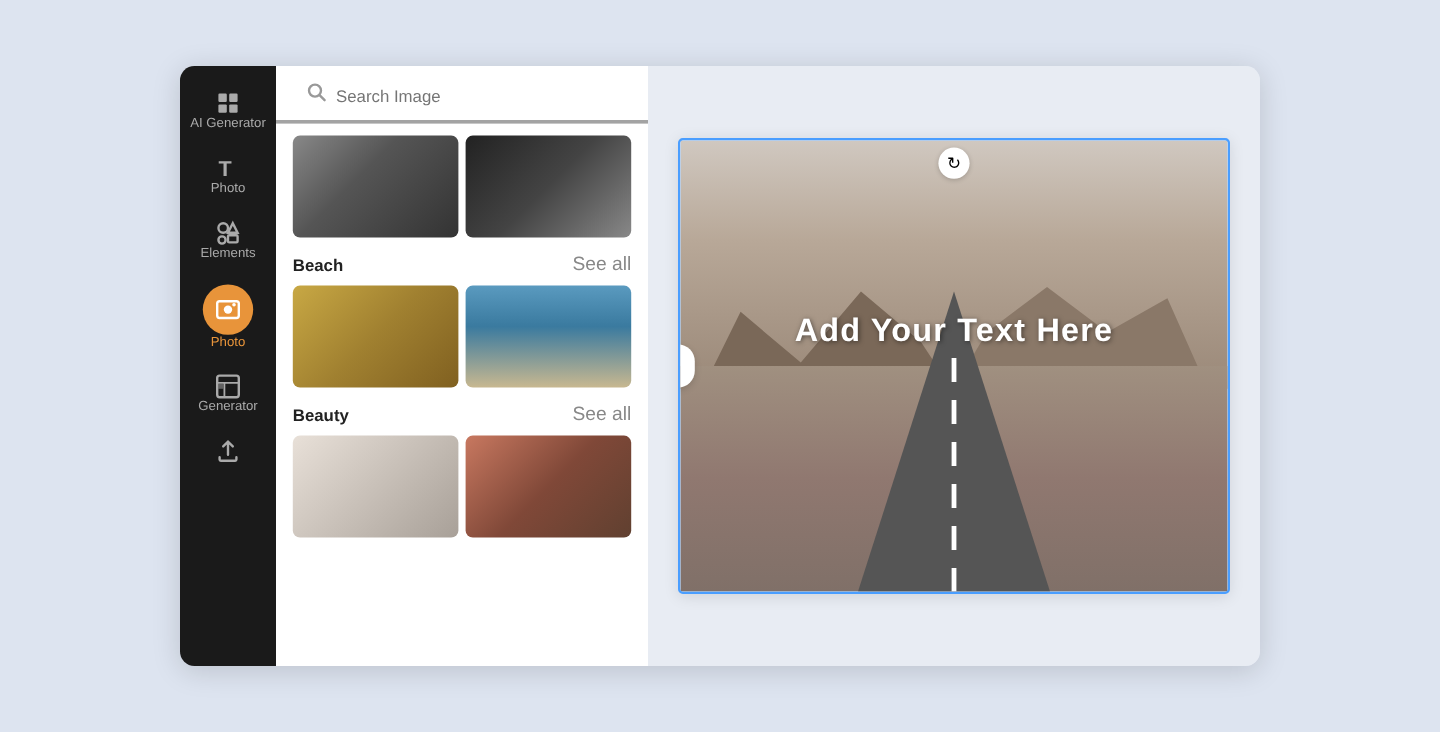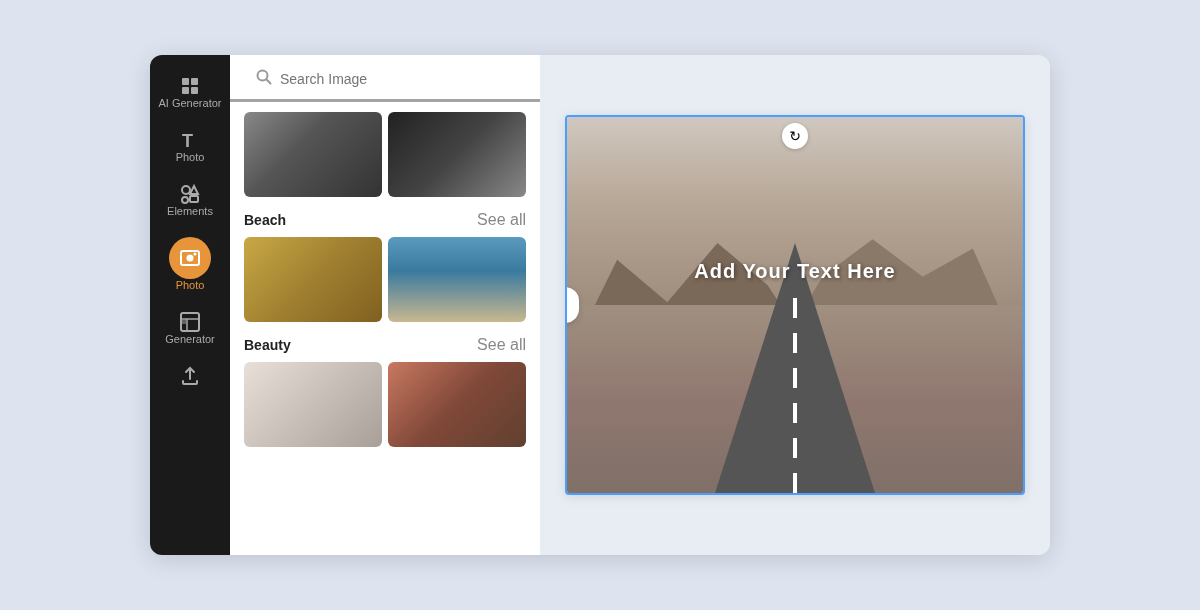--- a/index.html
+++ b/index.html
@@ -213,21 +213,21 @@
         transparent 20px, transparent 35px
       );
     }
     
     .canvas-text-overlay {
       position: absolute;
       top: 38%;
       left: 0; right: 0;
       text-align: center;
       color: #fff;
-      font-size: 20px;
+      font-size: 27px;
       font-weight: 700;
       text-shadow: 1px 1px 4px rgba(0,0,0,0.5);
       letter-spacing: 1px;
       pointer-events: none;
     }
     
     .rotate-handle {
       position: absolute;
       top: 6px;
       left: 50%;

